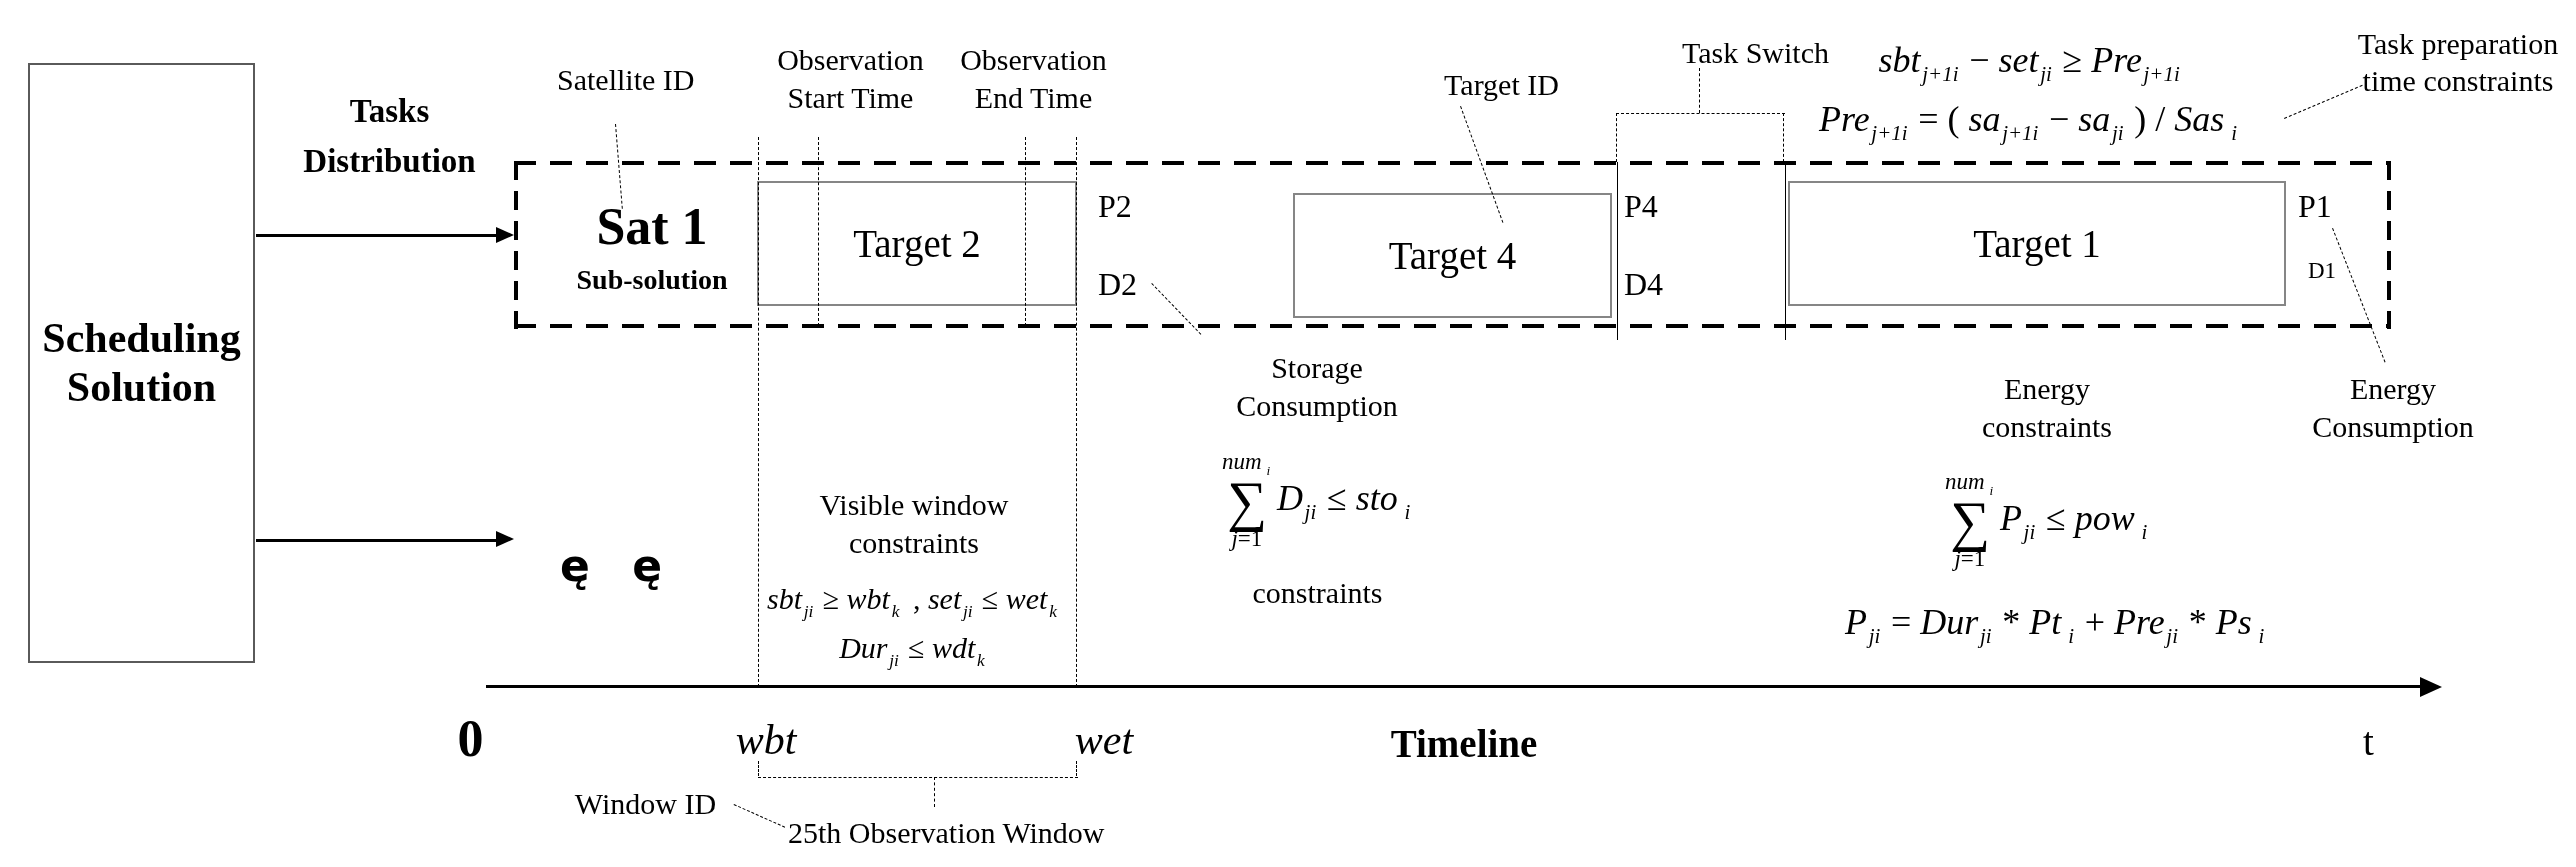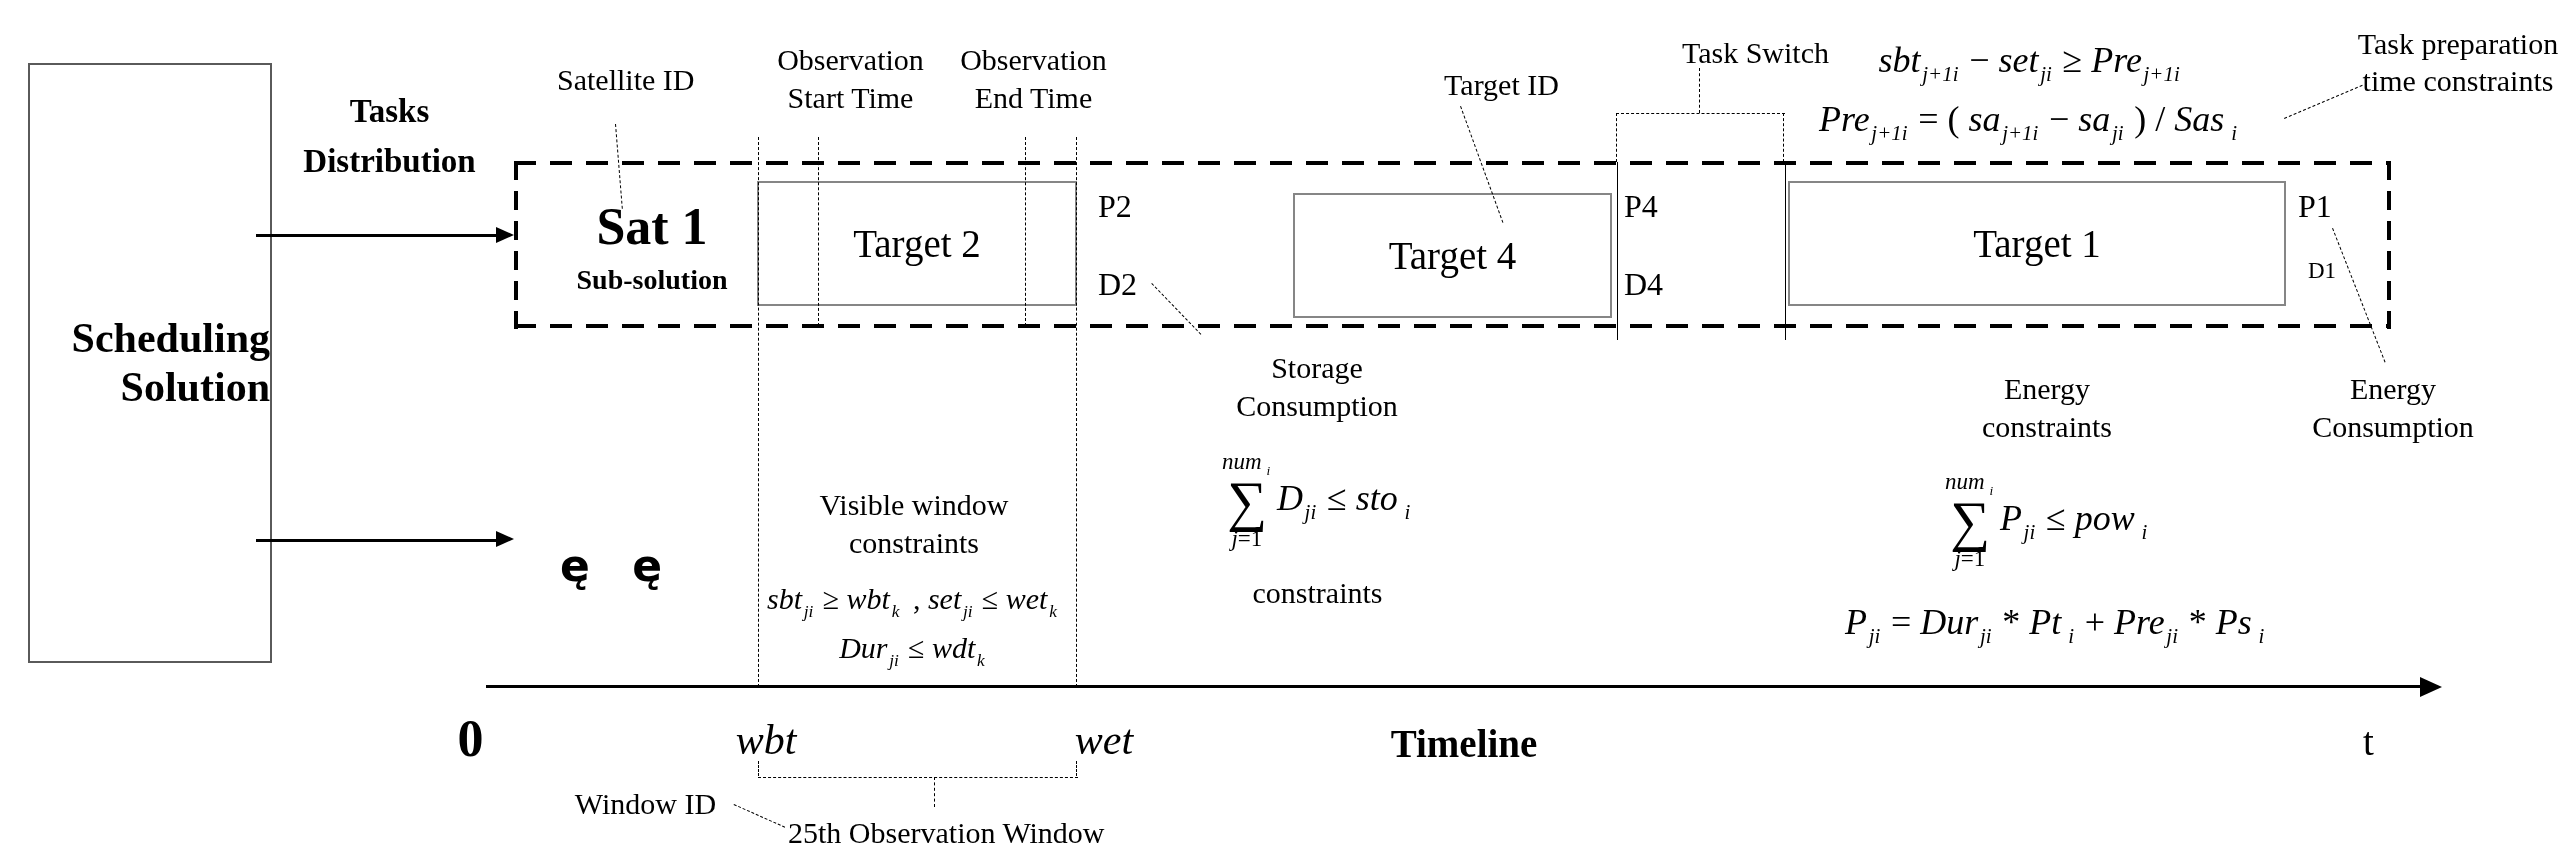--- a/index.html
+++ b/index.html
@@ -5,21 +5,21 @@
   html,body{margin:0;padding:0;background:#fff;}
   .canvas{position:relative;width:2576px;height:868px;background:#ffffff;overflow:hidden;
           font-family:"Liberation Serif", serif;color:#000;}
   .abs{position:absolute;}
   .ctr{text-align:center;}
   .lbl{font-size:30px;line-height:38px;}
   .bold{font-weight:bold;}
   .it{font-style:italic;}
   
   .schedbox{border:2.5px solid #5a5a5a;display:flex;flex-direction:column;justify-content:center;
-            align-items:flex-end;font-weight:bold;font-size:42px;line-height:49px;padding-left:17px;}
+            align-items:center;font-weight:bold;font-size:42px;line-height:49px;}
   .targetbox{border:2.5px solid #868686;display:flex;justify-content:center;align-items:center;
              font-size:39px;background:#fff;}
   
   .hdashbig{height:4.2px;background:repeating-linear-gradient(90deg,#000 0 22px,transparent 22px 36px);}
   .vdashbig{width:4.2px;background:repeating-linear-gradient(180deg,#000 0 18.6px,transparent 18.6px 30px);}
   
   .vdash{width:0;border-left:1.7px dashed #000;}
   .vsolid{width:0;border-left:1.7px solid #000;}
   .hdash{height:0;border-top:1.7px dashed #000;}
   .leader{height:0;border-top:1.7px dashed #000;transform-origin:0 0;}

